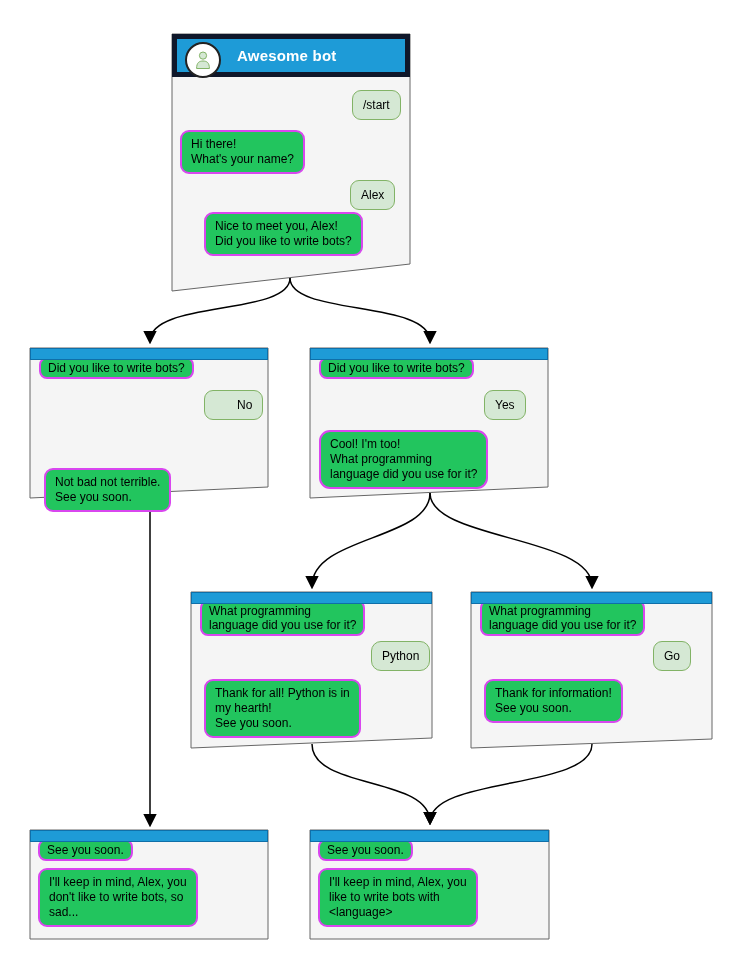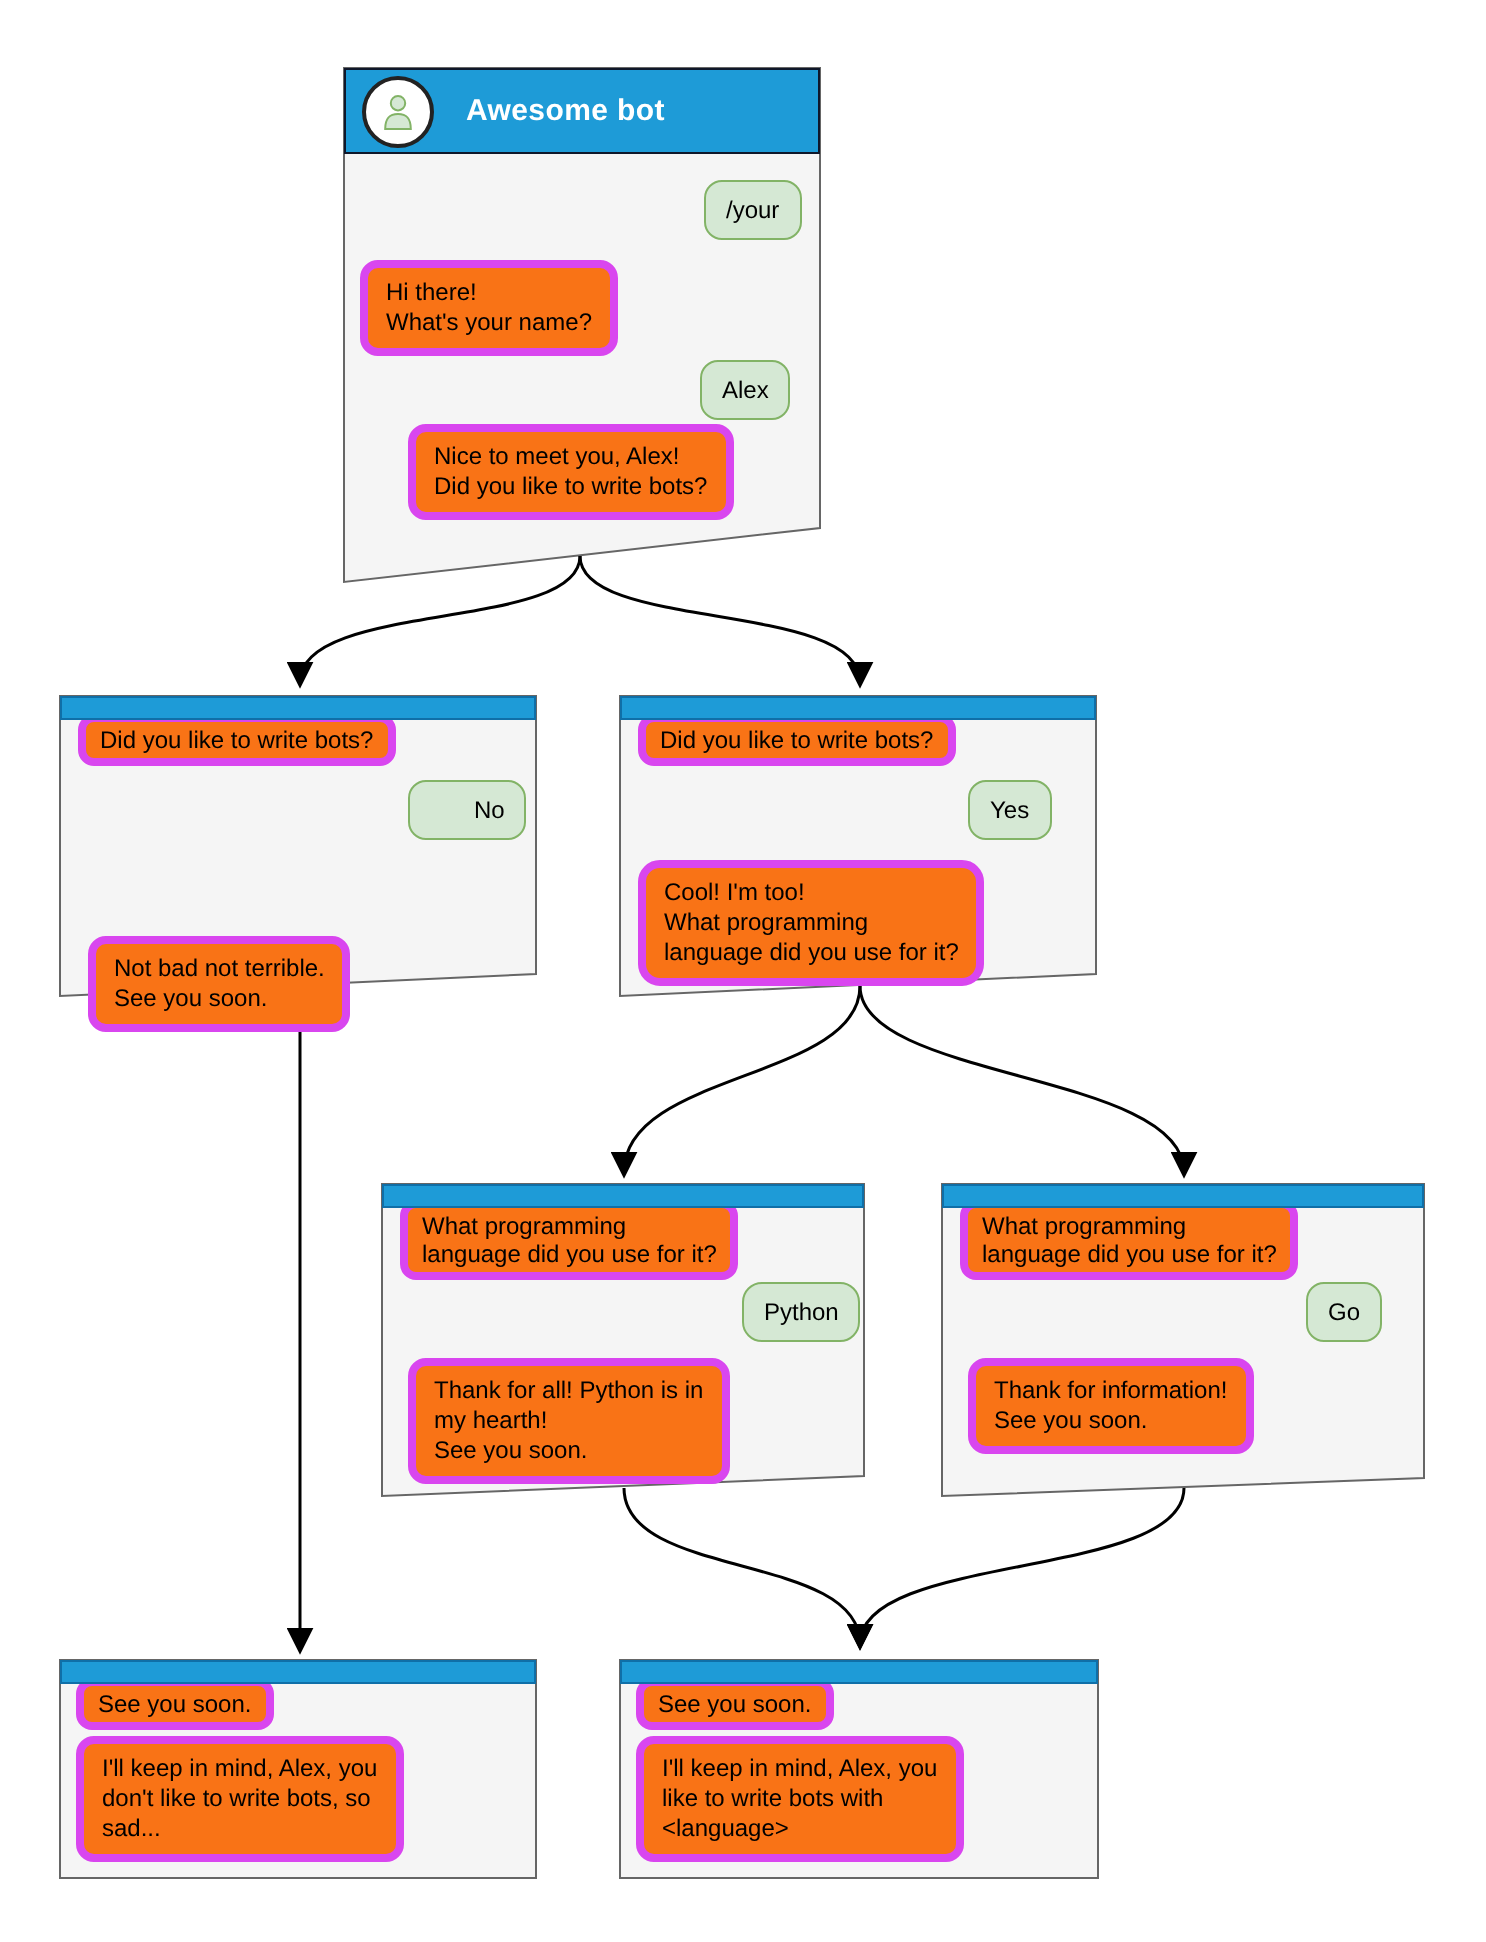--- a/index.html
+++ b/index.html
@@ -4,42 +4,42 @@
 <style>
   html,body{margin:0;padding:0;background:#ffffff;}
   .canvas{
     position:relative;width:743px;height:971px;background:#ffffff;overflow:hidden;
     font-family:"Liberation Sans",sans-serif;color:#000;
   }
   .layer{position:absolute;left:0;top:0;z-index:0;}
   
   .winhead{
     position:absolute;z-index:5;box-sizing:border-box;
-    background:#1E9BD7;border:1px solid #0f172a;
+    background:#1E9BD7;border:5px solid #0f172a;
     display:flex;align-items:center;
   }
   .strip{
     position:absolute;z-index:5;height:12px;box-sizing:border-box;
     background:#1E9BD7;border:1px solid #0F6FA8;
   }
   .avatar{
     position:absolute;left:8px;top:3px;width:36px;height:36px;border-radius:50%;
     background:#ffffff;border:2px solid #222222;box-sizing:border-box;
     display:flex;align-items:center;justify-content:center;
   }
   .avatar svg{width:24px;height:24px;}
   .wintitle{
     margin-left:60px;color:#ffffff;font-weight:bold;font-size:15px;letter-spacing:.2px;
   }
   
   .bubble{
     position:absolute;z-index:2;font-size:12px;border-radius:9px;
     white-space:pre-line;width:max-content;box-sizing:border-box;
   }
-  .bot{background:#f97316;border:4px solid #d946ef;padding:5px 9px;line-height:15px;}
+  .bot{background:#22c55e;border:2px solid #d946ef;padding:5px 9px;line-height:15px;}
   .user{background:#D5E8D4;border:1px solid #82B366;padding:7px 10px;line-height:14px;min-width:30px;text-align:center;}
   .q{padding:2px 7px;line-height:14px;border-radius:8px;}
 </style>
 </head>
 <body>
 
 <div class="canvas">
 
   <svg class="layer" width="743" height="971" viewBox="0 0 743 971">
     <defs>
@@ -75,21 +75,21 @@
     <span class="wintitle">Awesome bot</span>
   </div>
 
   <div class="strip" style="left:30px;top:348px;width:238px;"></div>
   <div class="strip" style="left:310px;top:348px;width:238px;"></div>
   <div class="strip" style="left:191px;top:592px;width:241px;"></div>
   <div class="strip" style="left:471px;top:592px;width:241px;"></div>
   <div class="strip" style="left:30px;top:830px;width:238px;"></div>
   <div class="strip" style="left:310px;top:830px;width:239px;"></div>
 
-  <div class="bubble user" style="left:352px;top:90px;">/your</div>
+  <div class="bubble user" style="left:352px;top:90px;">/start</div>
   <div class="bubble bot" style="left:180px;top:130px;">Hi there!
 What's your name?</div>
   <div class="bubble user" style="left:350px;top:180px;">Alex</div>
   <div class="bubble bot" style="left:180px;top:212px;margin-left:24px;">Nice to meet you, Alex!
 Did you like to write bots?</div>
 
   <div class="bubble bot q" style="left:39px;top:357px;">Did you like to write bots?</div>
   <div class="bubble user" style="left:204px;top:390px;padding-left:32px;">No</div>
   <div class="bubble bot" style="left:44px;top:452px;margin-top:16px;">Not bad not terrible.
 See you soon.</div>

